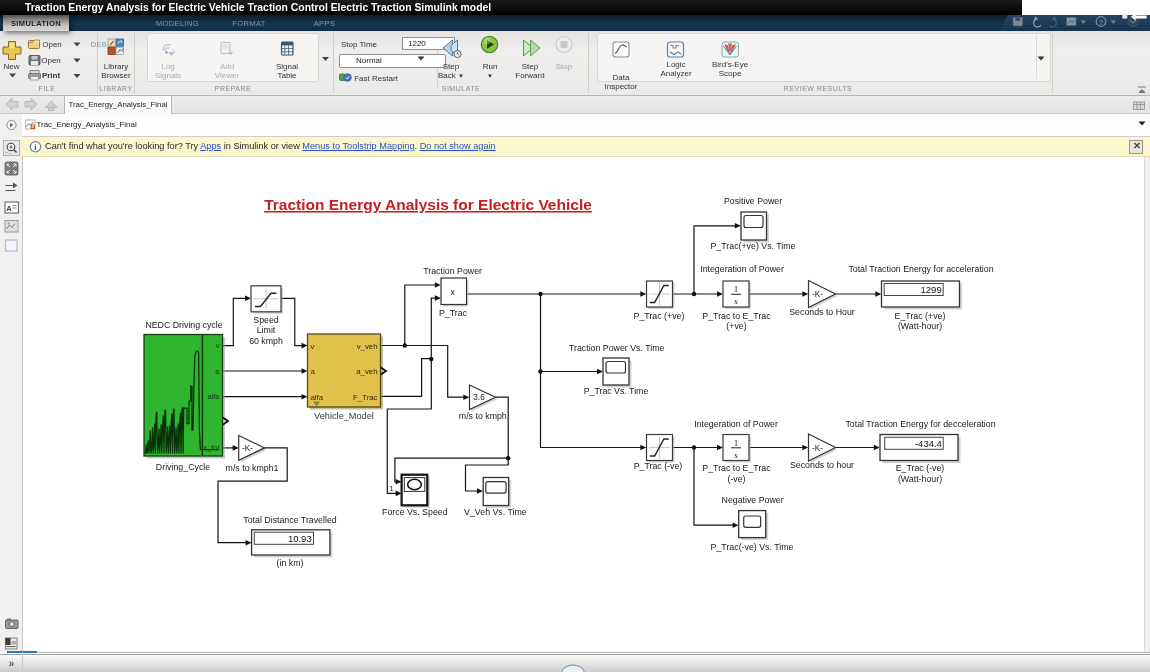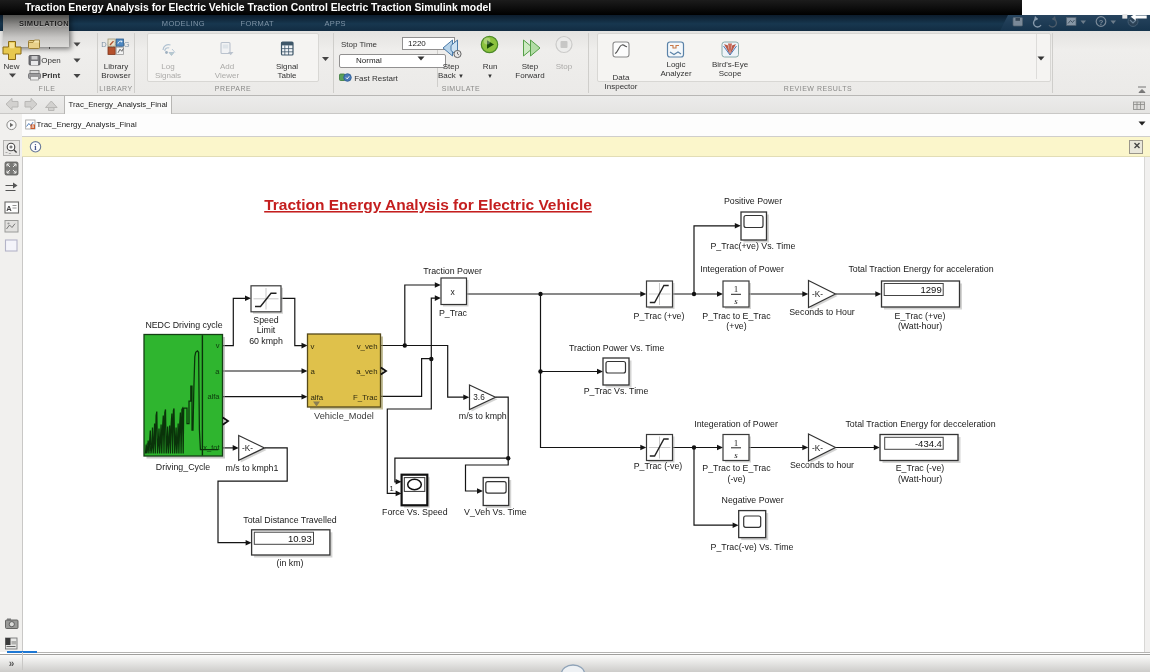--- a/index.html
+++ b/index.html
@@ -3,21 +3,21 @@
 <meta charset="utf-8">
 <style>
   html,body{margin:0;padding:0;}
   body{width:1150px;height:672px;position:relative;overflow:hidden;
        font-family:"Liberation Sans",sans-serif;background:#fff;}
   .abs{position:absolute;}
   
   #titlebar{left:0;top:0;width:1022px;height:15px;background:linear-gradient(180deg,#1c1c1c,#000);z-index:10;}
   #titlebar .t{position:absolute;left:25px;top:1.5px;color:#fff;font-size:10.4px;font-weight:600;letter-spacing:0;white-space:nowrap;}
   #tabstrip{left:0;top:15px;width:1150px;height:16px;background:linear-gradient(180deg,#0c1c2c,#17374f 55%,#122c42);z-index:10;}
-  .tab{position:absolute;top:0;height:32px;font-size:7.5px;color:#7e93a6;letter-spacing:.4px;text-align:right;line-height:17px;}
+  .tab{position:absolute;top:0;height:16px;font-size:7.5px;color:#7e93a6;letter-spacing:.4px;text-align:center;line-height:17px;}
   #tab-sim{left:3px;width:66px;background:linear-gradient(180deg,#4e4e4c 0%,#8b8a88 30%,#c7c6c4 70%,#dbdad8 100%);color:#1d1d1d;font-weight:bold;box-shadow:2px 2px 5px rgba(0,0,0,.5);text-shadow:0 1px 1px rgba(255,255,255,.35);}
   #qa{position:absolute;right:0;top:0px;width:150px;height:16px;background:linear-gradient(180deg,#27445e,#16344d);clip-path:polygon(8px 0,100% 0,100% 100%,0 100%);}
   
   #ribbon{left:0;top:31px;width:1150px;height:64px;background:linear-gradient(180deg,#e4e3e1,#efeeec 30%,#ebeae8);border-bottom:1px solid #b8b7b5;z-index:9;}
   .glabel{position:absolute;top:54px;font-size:7px;color:#8a8a88;letter-spacing:.5px;text-align:center;transform:translateX(-50%);}
   .gsep{position:absolute;top:2px;height:60px;width:1px;background:#cfcecb;}
   .panel{position:absolute;top:2px;height:47px;background:#f5f4f2;border:1px solid #d8d7d4;border-radius:2px;}
   .btxt{position:absolute;font-size:8px;color:#333;text-align:center;transform:translateX(-50%);white-space:nowrap;}
   .btxt.dis{color:#acaba9;}
   .inbox{position:absolute;background:#fff;border:1px solid #919090;font-size:8px;color:#222;}
@@ -93,20 +93,21 @@
     <div class="btxt" style="left:676px;top:28.5px;">Logic<br>Analyzer</div>
     <div class="btxt" style="left:730px;top:28.5px;">Bird's-Eye<br>Scope</div>
   </div>
   <div id="doctabs" class="abs">
     <div id="doctab1">Trac_Energy_Analysis_Final</div>
   </div>
   <div id="crumb" class="abs">
     <div class="t">Trac_Energy_Analysis_Final</div>
   </div>
   <div id="notif" class="abs">
+    <div class="line">Can't find what you're looking for? Try <a>Apps</a> in Simulink or view <a>Menus to Toolstrip Mapping</a>. <a>Do not show again</a></div>
     <div id="closebtn"></div>
   </div>
   <div id="palette" class="abs"></div>
   <div id="rightcol" class="abs"></div>
   <div id="canvasline" class="abs"></div>
   <div id="blueline" class="abs"></div>
   <div id="statusbar" class="abs"></div>
   <svg id="svgmain" class="abs" width="1150" height="672" viewBox="0 0 1150 672">
     <g id="diagram" font-family="Liberation Sans, sans-serif">
 

